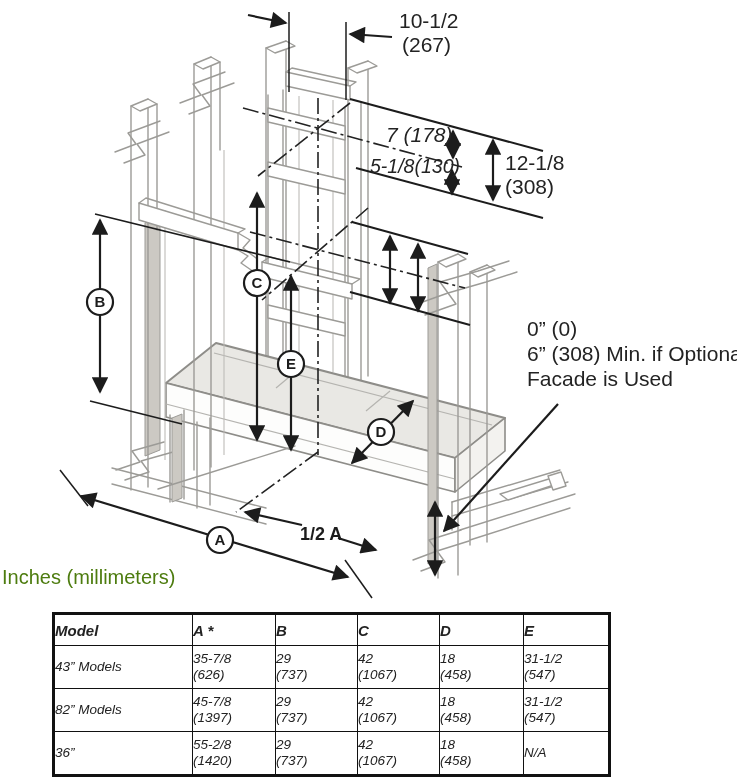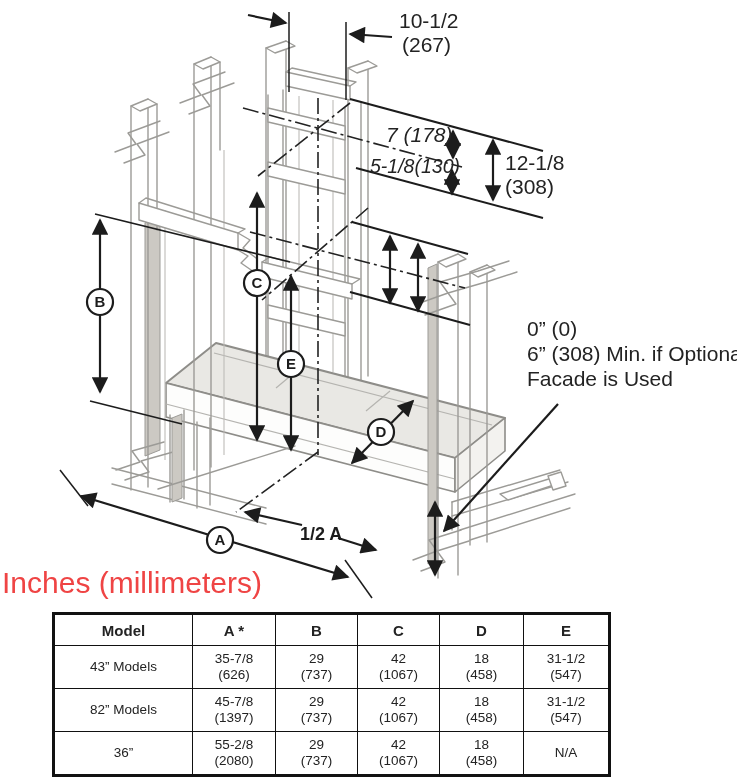--- a/index.html
+++ b/index.html
@@ -20,24 +20,24 @@
   .ref{stroke:#1c1c1c;stroke-width:2;fill:none;}
   .ext{stroke:#1c1c1c;stroke-width:1.5;fill:none;}
   .dim{stroke:#1c1c1c;stroke-width:2.2;fill:none;}
   .lett circle{fill:#ffffff;stroke:#1c1c1c;stroke-width:2.2;}
   .lett text{font:bold 15px "Liberation Sans",sans-serif;fill:#1c1c1c;text-anchor:middle;}
   .dtxt{font:21px "Liberation Sans",sans-serif;fill:#232323;}
   .dtxt-i{font:italic 21px "Liberation Sans",sans-serif;fill:#232323;}
   .dtxt-i2{font:italic 19.5px "Liberation Sans",sans-serif;fill:#232323;}
   .dtxt-b{font:bold 18px "Liberation Sans",sans-serif;fill:#1c1c1c;}
   
-  .caption{position:absolute;left:2px;top:566px;font-size:30px;color:#ef4444;}
+  .caption{position:absolute;left:2px;top:566px;font-size:20px;color:#4d7c0f;}
   .spec{position:absolute;left:52px;top:612px;border-collapse:collapse;table-layout:fixed;
         width:556px;border:3px solid #111;}
-  .spec th,.spec td{border:1.6px solid #111;text-align:center;vertical-align:middle;padding:0;}
+  .spec th,.spec td{border:1.6px solid #111;text-align:left;vertical-align:middle;padding:0;font-style:italic;}
   .spec th{font-size:15px;font-weight:bold;height:30px;}
   .spec td{font-size:13.5px;height:42px;line-height:1.15;}
 </style>
 </head>
 <body>
 
 <div class="stage">
 
   <svg width="737" height="600" viewBox="0 0 737 600">
     <defs>
@@ -275,21 +275,21 @@
           </td>
       <td>
             <div>31-1/2</div>
             <div>(547)</div>
           </td>
     </tr>
     <tr>
       <td>36”</td>
       <td>
             <div>55-2/8</div>
-            <div>(2080)</div>
+            <div>(1420)</div>
           </td>
       <td>
             <div>29</div>
             <div>(737)</div>
           </td>
       <td>
             <div>42</div>
             <div>(1067)</div>
           </td>
       <td>

